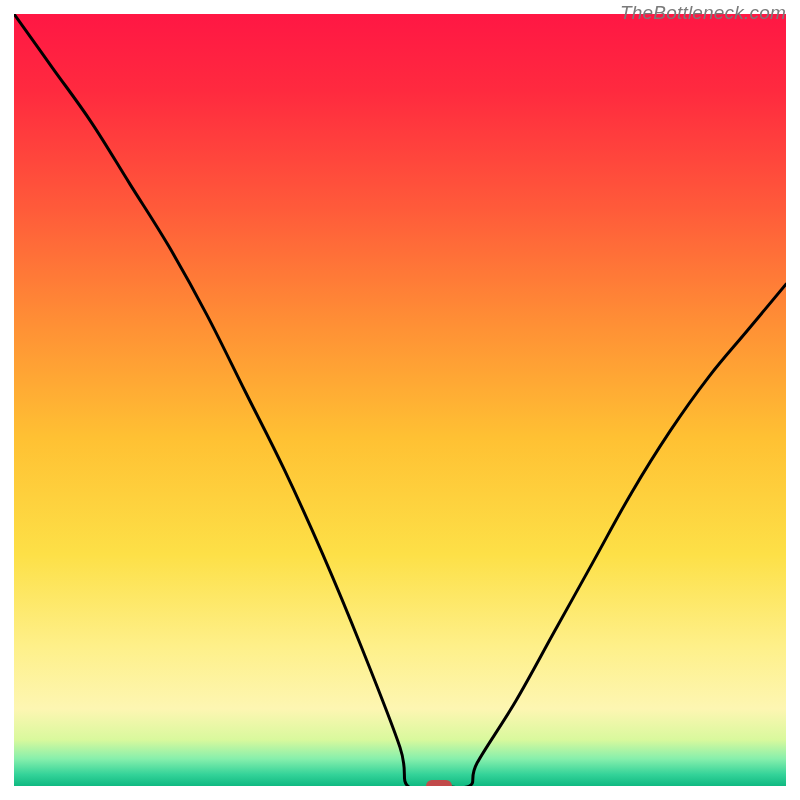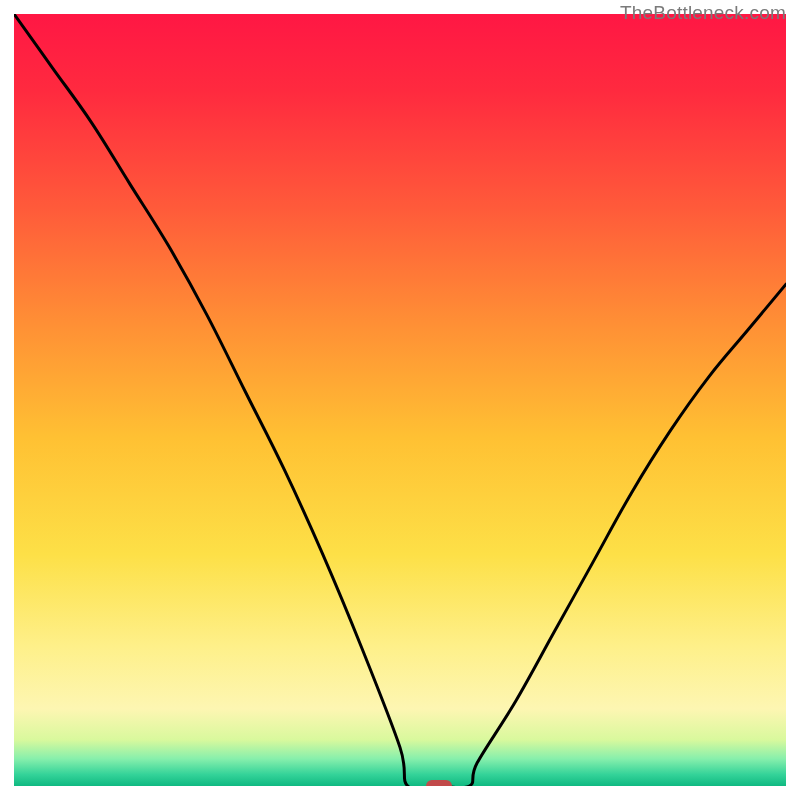--- a/index.html
+++ b/index.html
@@ -8,20 +8,21 @@
     width: 800px;
     height: 800px;
     overflow: hidden;
     font-family: Arial, Helvetica, sans-serif;
   }
   .chart-container {
     position: relative;
     width: 800px;
     height: 800px;
     background: white;
+    font-style: italic;
   }
   .plot-area {
     position: absolute;
     left: 14px;
     top: 14px;
     width: 772px;
     height: 772px;
     overflow: hidden;
   }
   .gradient-bg {

